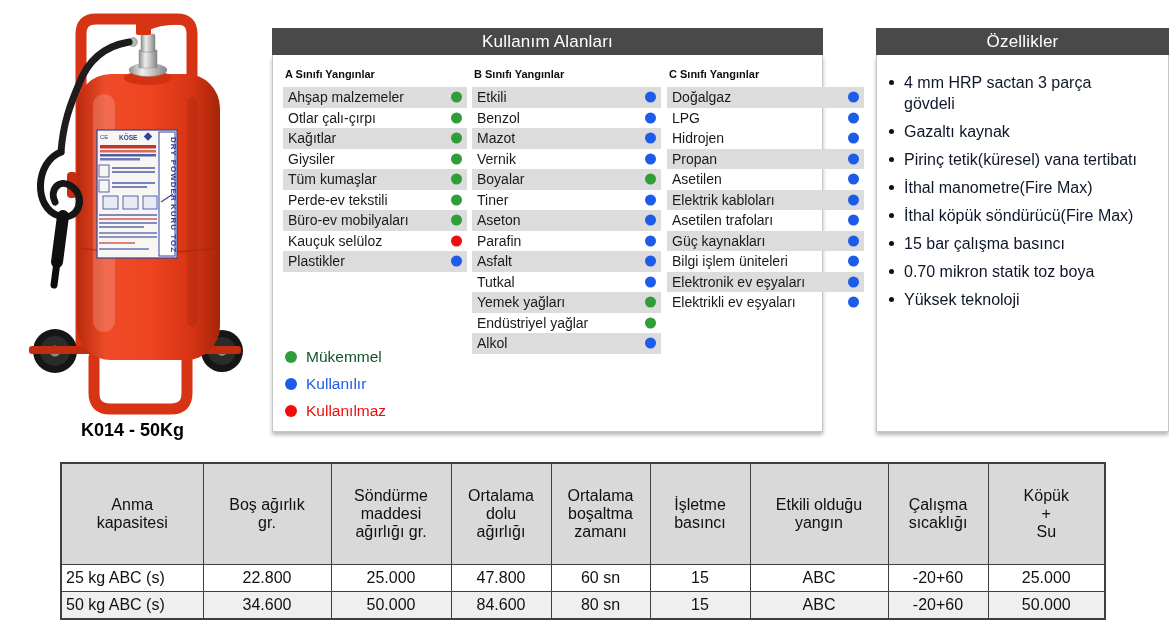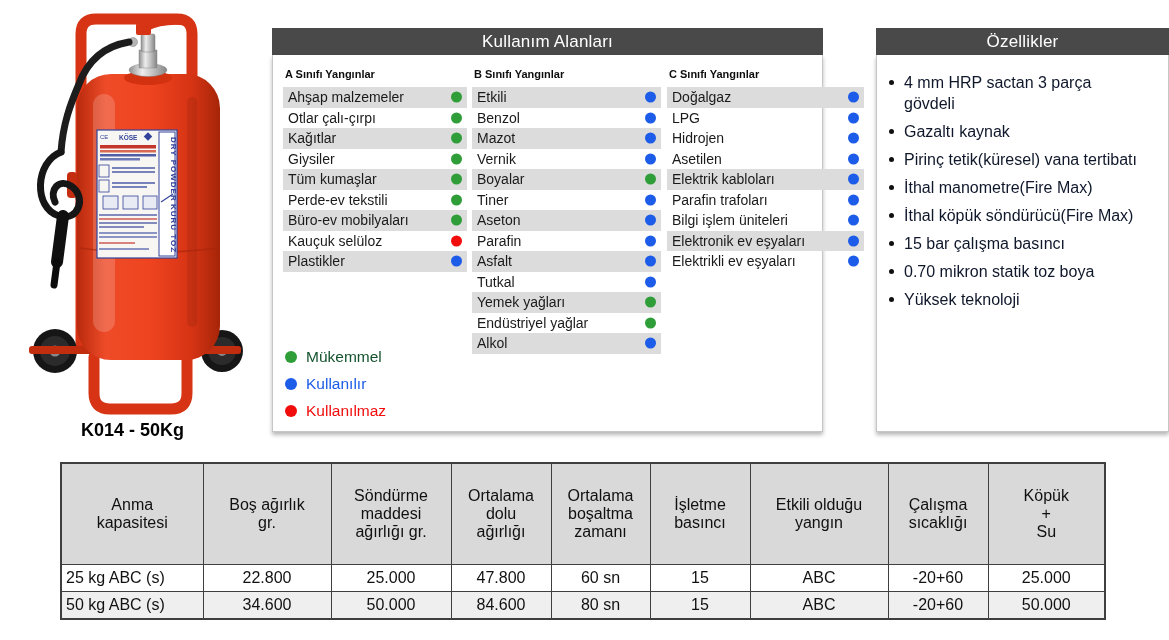--- a/index.html
+++ b/index.html
@@ -189,23 +189,25 @@
           <div class="u-item"><span class="u-label">Endüstriyel yağlar</span><span class="dot" style="background: rgb(47, 157, 56);"></span></div>
           <div class="u-item stripe"><span class="u-label">Alkol</span><span class="dot" style="background: rgb(28, 92, 232);"></span></div>
         </div>
     </div>
     <div class="usage-col" id="usage-col-c">
       <div class="u-col-header">C Sınıfı Yangınlar</div>
       <div>
           <div class="u-item stripe"><span class="u-label">Doğalgaz</span><span class="dot" style="background: rgb(28, 92, 232);"></span></div>
           <div class="u-item"><span class="u-label">LPG</span><span class="dot" style="background: rgb(28, 92, 232);"></span></div>
           <div class="u-item"><span class="u-label">Hidrojen</span><span class="dot" style="background: rgb(28, 92, 232);"></span></div>
+          <div class="u-item stripe"><span class="u-label">Propan</span><span class="dot" style="background: rgb(28, 92, 232);"></span></div>
           <div class="u-item"><span class="u-label">Asetilen</span><span class="dot" style="background: rgb(28, 92, 232);"></span></div>
           <div class="u-item stripe"><span class="u-label">Elektrik kabloları</span><span class="dot" style="background: rgb(28, 92, 232);"></span></div>
-          <div class="u-item"><span class="u-label">Parafin trafoları</span><span class="dot" style="background: rgb(28, 92, 232);"></span></div>
+          <div class="u-item"><span class="u-label">Asetilen trafoları</span><span class="dot" style="background: rgb(28, 92, 232);"></span></div>
+          <div class="u-item stripe"><span class="u-label">Güç kaynakları</span><span class="dot" style="background: rgb(28, 92, 232);"></span></div>
           <div class="u-item"><span class="u-label">Bilgi işlem üniteleri</span><span class="dot" style="background: rgb(28, 92, 232);"></span></div>
           <div class="u-item stripe"><span class="u-label">Elektronik ev eşyaları</span><span class="dot" style="background: rgb(28, 92, 232);"></span></div>
           <div class="u-item"><span class="u-label">Elektrikli ev eşyaları</span><span class="dot" style="background: rgb(28, 92, 232);"></span></div>
         </div>
     </div>
     <div id="usage-legend">
         <div class="legend-row"><span class="dot legend-dot" style="background: rgb(47, 157, 56);"></span><span class="legend-label" style="color: #14532d;">Mükemmel</span></div>
         <div class="legend-row"><span class="dot legend-dot" style="background: rgb(28, 92, 232);"></span><span class="legend-label" style="color: rgb(28, 92, 232);">Kullanılır</span></div>
         <div class="legend-row"><span class="dot legend-dot" style="background: rgb(242, 13, 13);"></span><span class="legend-label" style="color: rgb(242, 13, 13);">Kullanılmaz</span></div>
       </div>

